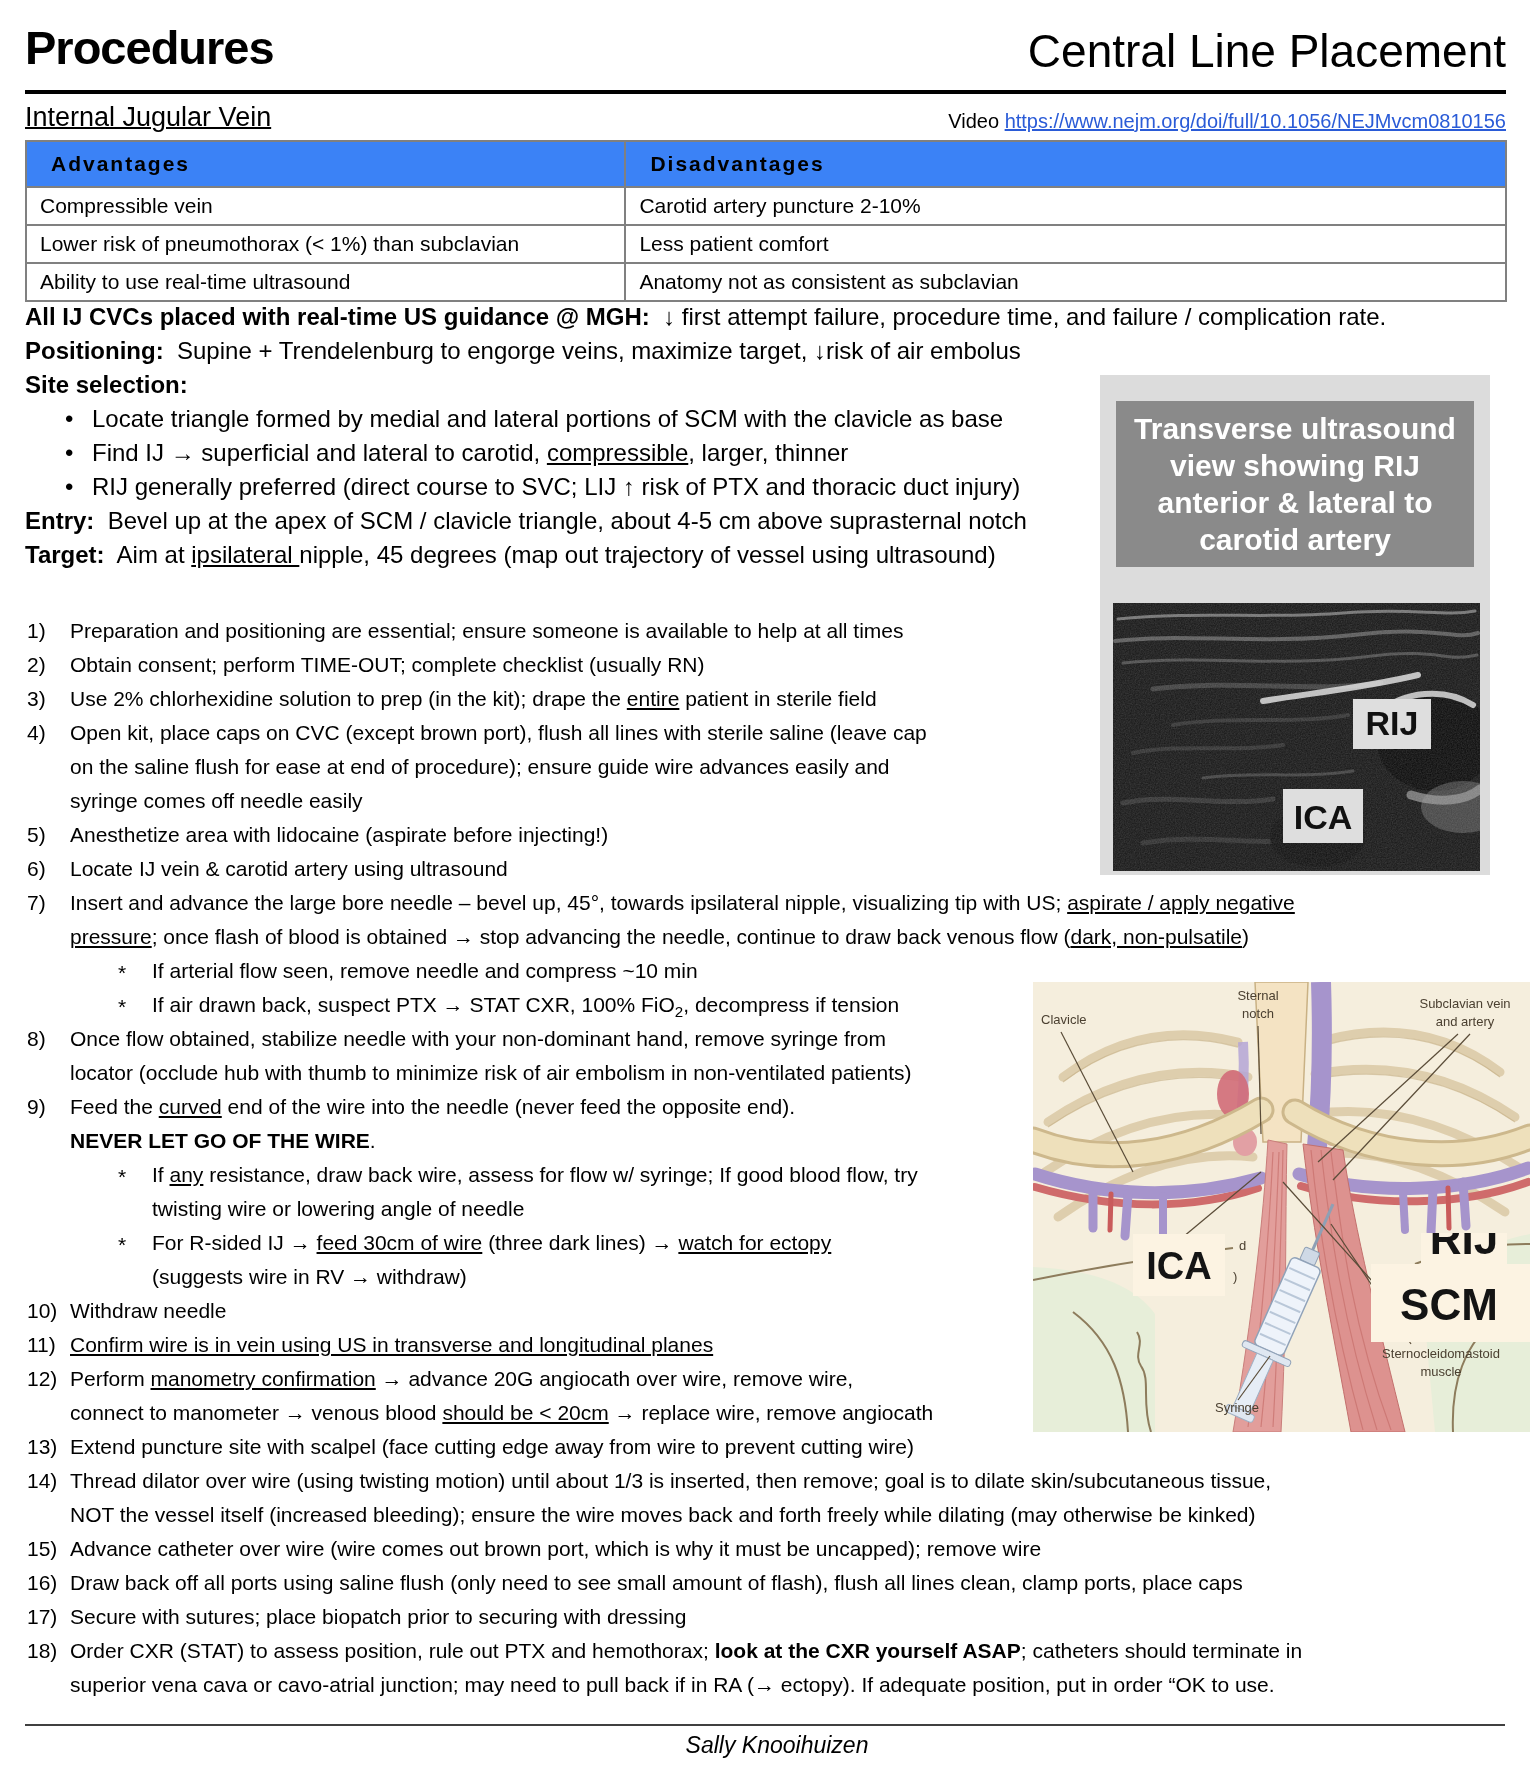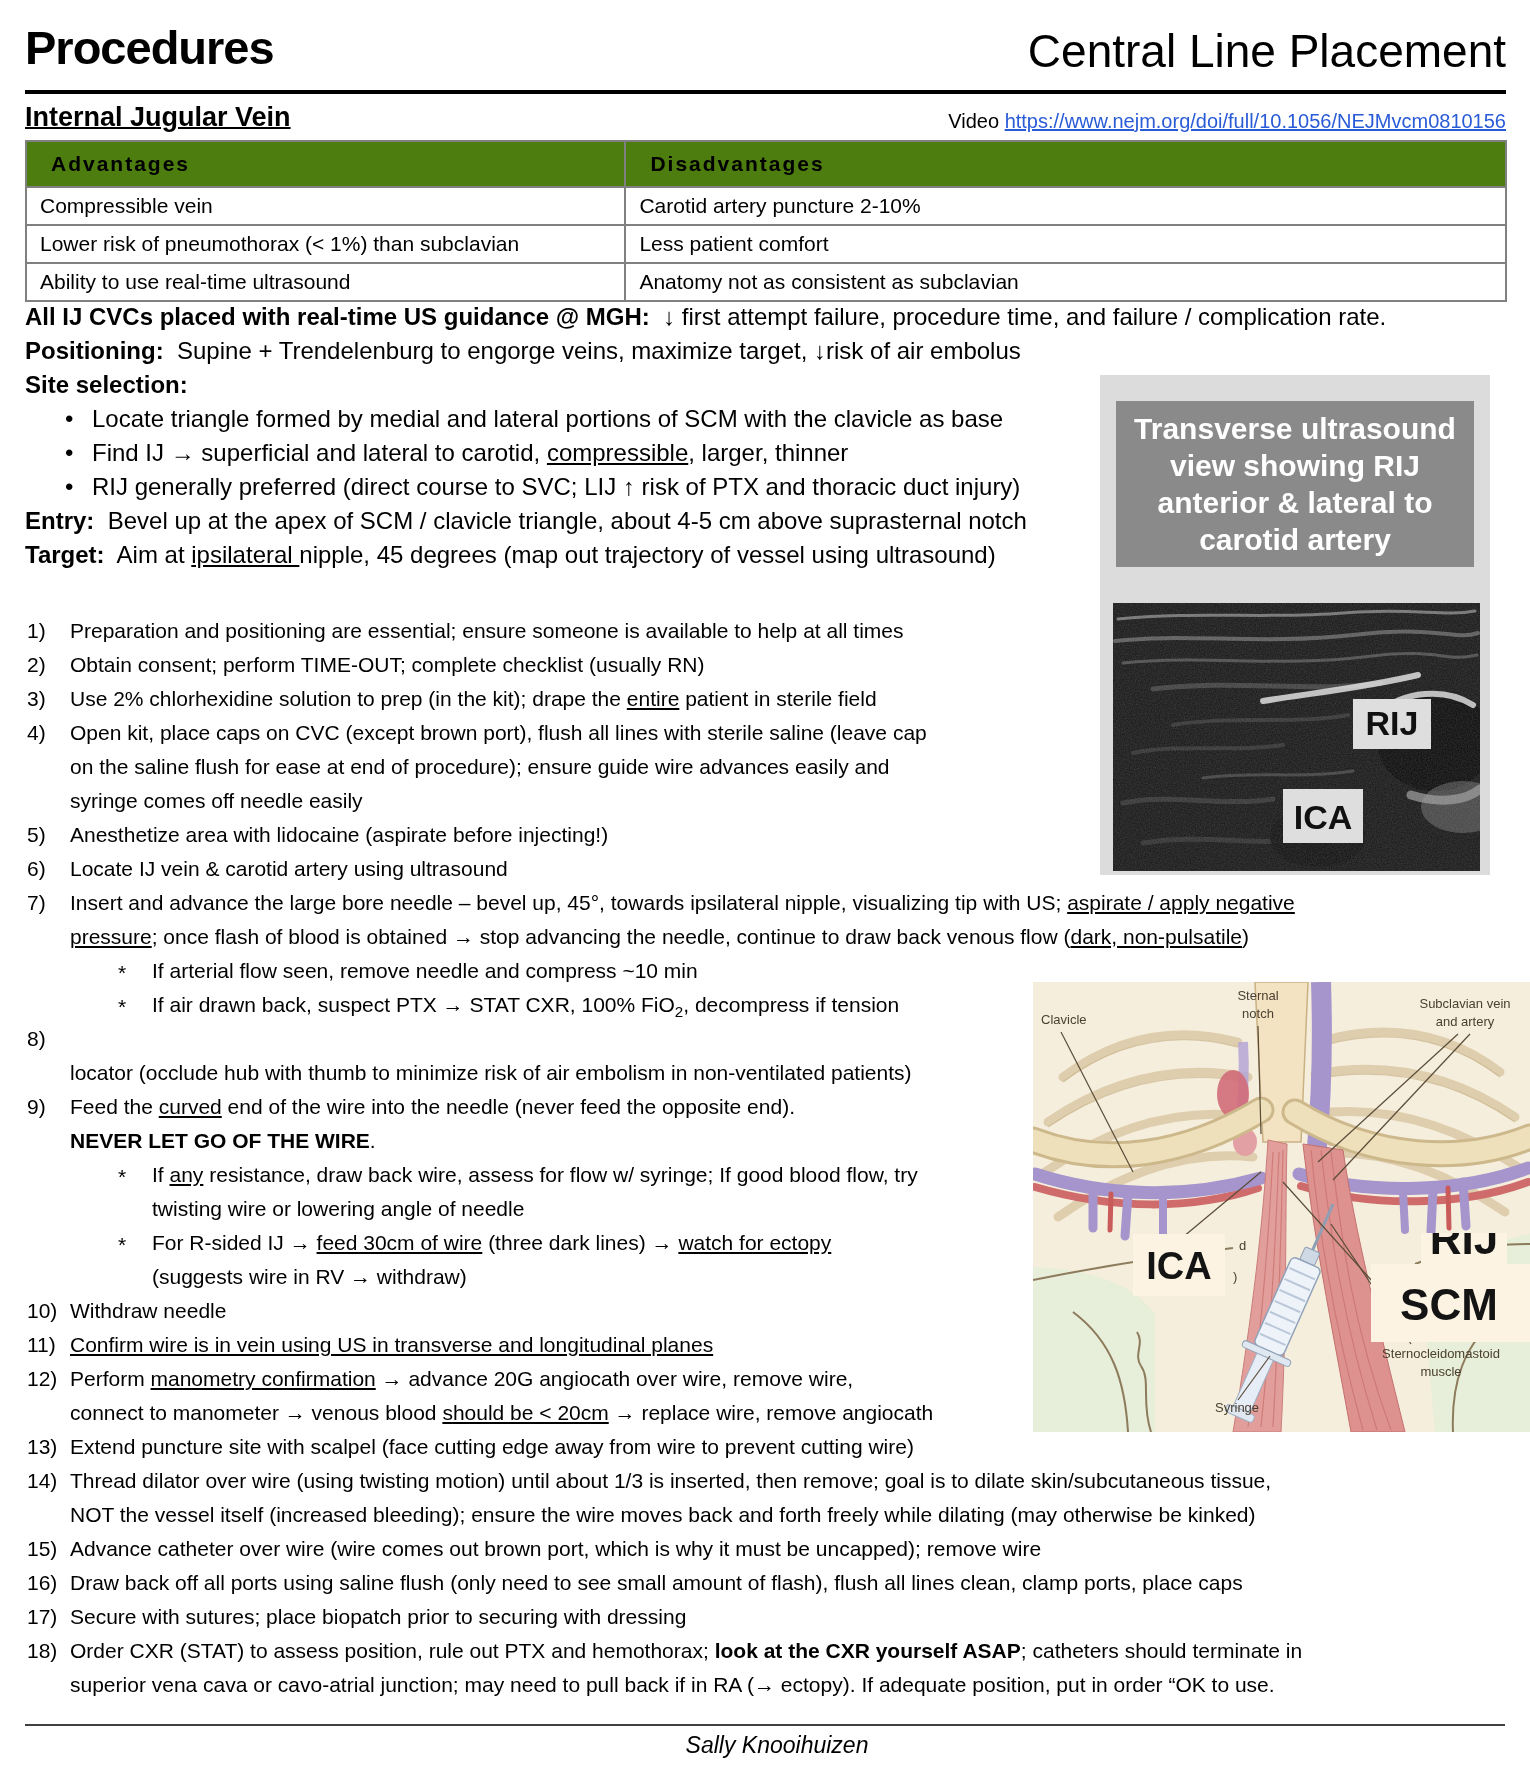--- a/index.html
+++ b/index.html
@@ -2,29 +2,29 @@
 <html><head>
 <meta charset="utf-8">
 <style>
   html,body{margin:0;padding:0;background:#888;}
   .page{position:relative;width:1530px;height:1768px;background:#ffffff;margin:0 auto;
         font-family:"Liberation Sans",sans-serif;color:#000;overflow:hidden;}
   
   .title-left{position:absolute;left:25px;top:20px;font-size:47px;font-weight:bold;letter-spacing:-1px;}
   .title-right{position:absolute;right:24px;top:24px;font-size:46px;font-weight:normal;}
   .header-rule{position:absolute;left:25px;right:24px;top:90px;border-top:4px solid #000;}
-  .section-title{position:absolute;left:25px;top:102px;font-size:27px;font-weight:bold;
+  .section-title{position:absolute;left:25px;top:102px;font-size:27px;font-weight:normal;
                  text-decoration:underline;text-decoration-thickness:2px;}
   .video-line{position:absolute;right:24px;top:110px;font-size:20px;}
   .video-line a{color:#2a5bd7;text-decoration:underline;cursor:pointer;}
   
   table.adv{position:absolute;left:25px;top:140px;width:1482px;border-collapse:collapse;
             font-size:21px;}
   table.adv th,table.adv td{border:2px solid #808080;padding:6px 13px;text-align:left;vertical-align:middle;}
-  table.adv th{background:#4d7c0f;font-weight:bold;letter-spacing:2px;height:32px;padding-left:24px;}
+  table.adv th{background:#3b82f6;font-weight:bold;letter-spacing:2px;height:32px;padding-left:24px;}
   table.adv td{height:24px;}
   table.adv .c1{width:40.5%;}
   
   .flow{position:absolute;left:25px;top:300px;width:1460px;font-size:24px;line-height:34px;}
   .b{font-weight:bold;}
   .u{text-decoration:underline;}
   .subsc{vertical-align:sub;font-size:0.72em;}
   .bullets{padding-left:67px;}
   .bullet-line{position:relative;}
   .dot{position:absolute;left:-27px;}
@@ -103,21 +103,21 @@
     <div class="step"><span class="num">4)</span><span><span>Open kit, place caps on CVC (except brown port), flush all lines with sterile saline (leave cap</span><br><span>on the saline flush for ease at end of procedure); ensure guide wire advances easily and</span><br><span>syringe comes off needle easily</span></span></div>
     <div class="step"><span class="num">5)</span><span><span>Anesthetize area with lidocaine (aspirate before injecting!)</span></span></div>
     <div class="step"><span class="num">6)</span><span><span>Locate IJ vein &amp; carotid artery using ultrasound</span></span></div>
     <div class="step"><span class="num">7)</span><span><span>Insert and advance the large bore needle – bevel up, 45°, towards ipsilateral nipple, visualizing tip with US; </span><span class="u">aspirate / apply negative</span><br><span class="u">pressure</span><span>; once flash of blood is obtained → stop advancing the needle, continue to draw back venous flow (</span><span class="u">dark, non-pulsatile</span><span>)</span></span>
       <div class="sub"><span class="ast">*</span><span><span>If arterial flow seen, remove needle and compress ~10 min</span></span></div>
       <div class="sub"><span class="ast">*</span><span><span>If air drawn back, suspect PTX → STAT CXR, 100% FiO</span><span class="subsc">2</span><span>, decompress if tension</span></span></div>
     </div>
   </div>
 
   <div class="steps" id="stepsB">
-    <div class="step"><span class="num">8)</span><span><br><span>locator (occlude hub with thumb to minimize risk of air embolism in non-ventilated patients)</span></span></div>
+    <div class="step"><span class="num">8)</span><span><span>Once flow obtained, stabilize needle with your non-dominant hand, remove syringe from</span><br><span>locator (occlude hub with thumb to minimize risk of air embolism in non-ventilated patients)</span></span></div>
     <div class="step"><span class="num">9)</span><span><span>Feed the </span><span class="u">curved</span><span> end of the wire into the needle (never feed the opposite end).</span><br><span class="b">NEVER LET GO OF THE WIRE</span><span>.</span></span>
       <div class="sub"><span class="ast">*</span><span><span>If </span><span class="u">any</span><span> resistance, draw back wire, assess for flow w/ syringe; If good blood flow, try</span><br><span>twisting wire or lowering angle of needle</span></span></div>
       <div class="sub"><span class="ast">*</span><span><span>For R-sided IJ → </span><span class="u">feed 30cm of wire</span><span> (three dark lines) →  </span><span class="u">watch for ectopy</span><br><span>(suggests wire in RV → withdraw)</span></span></div>
     </div>
     <div class="step"><span class="num">10)</span><span><span>Withdraw needle</span></span></div>
     <div class="step"><span class="num">11)</span><span><span class="u">Confirm wire is in vein using US in transverse and longitudinal planes</span></span></div>
     <div class="step"><span class="num">12)</span><span><span>Perform </span><span class="u">manometry confirmation</span><span> → advance 20G angiocath over wire, remove wire,</span><br><span>connect to manometer → venous blood </span><span class="u">should be &lt; 20cm</span><span> → replace wire, remove angiocath</span></span></div>
   </div>
 
   <div class="steps" id="stepsC">

